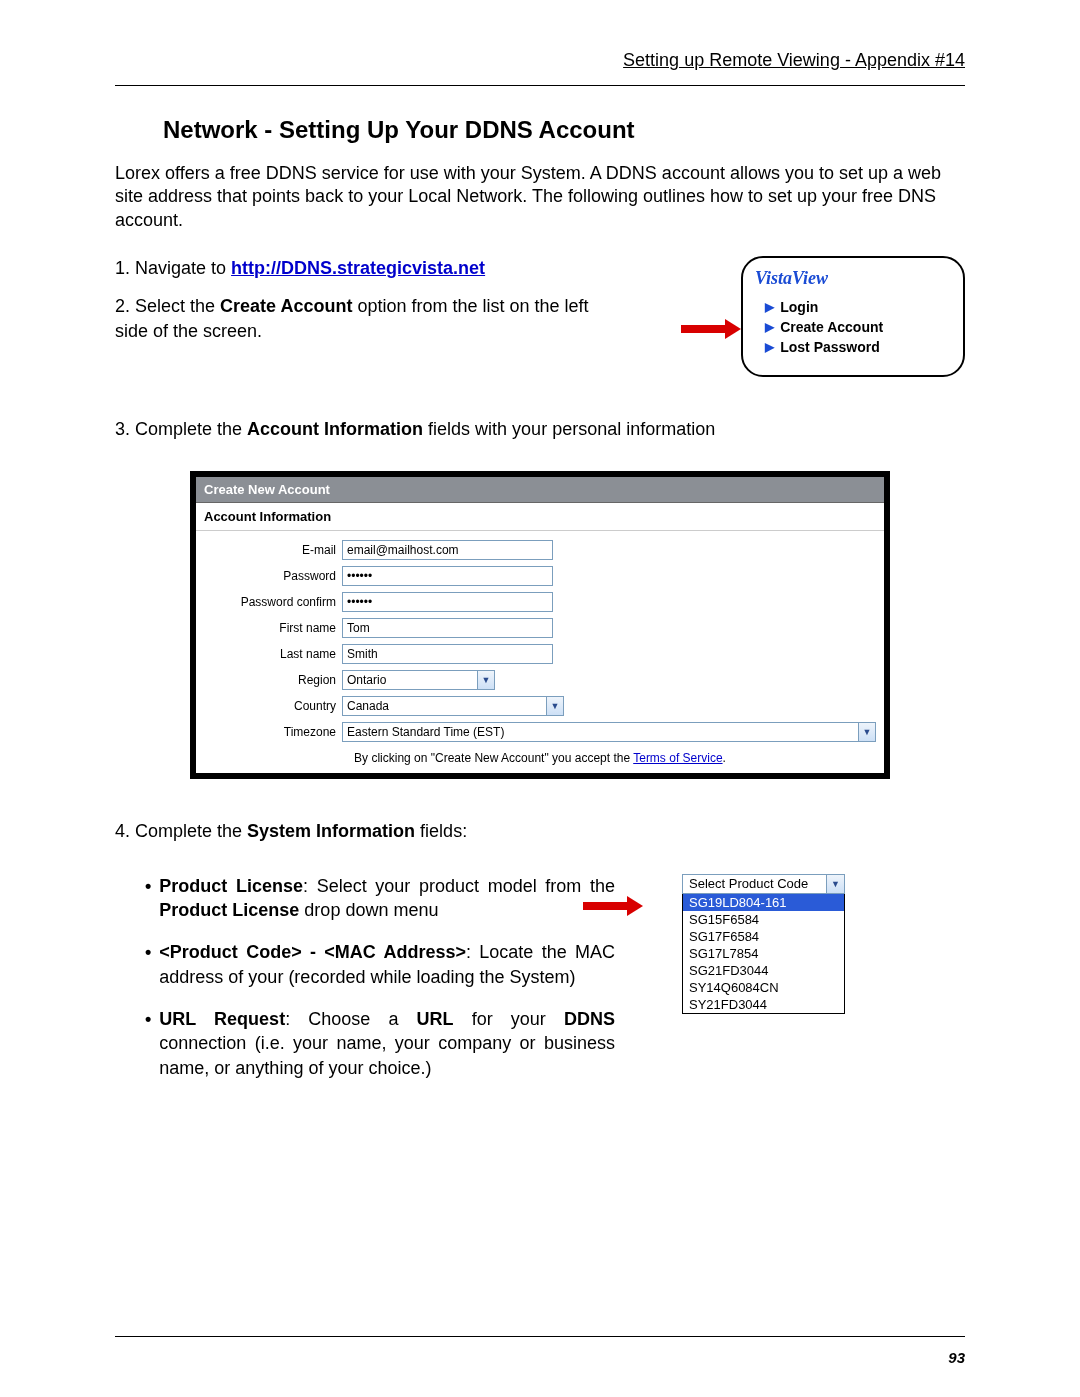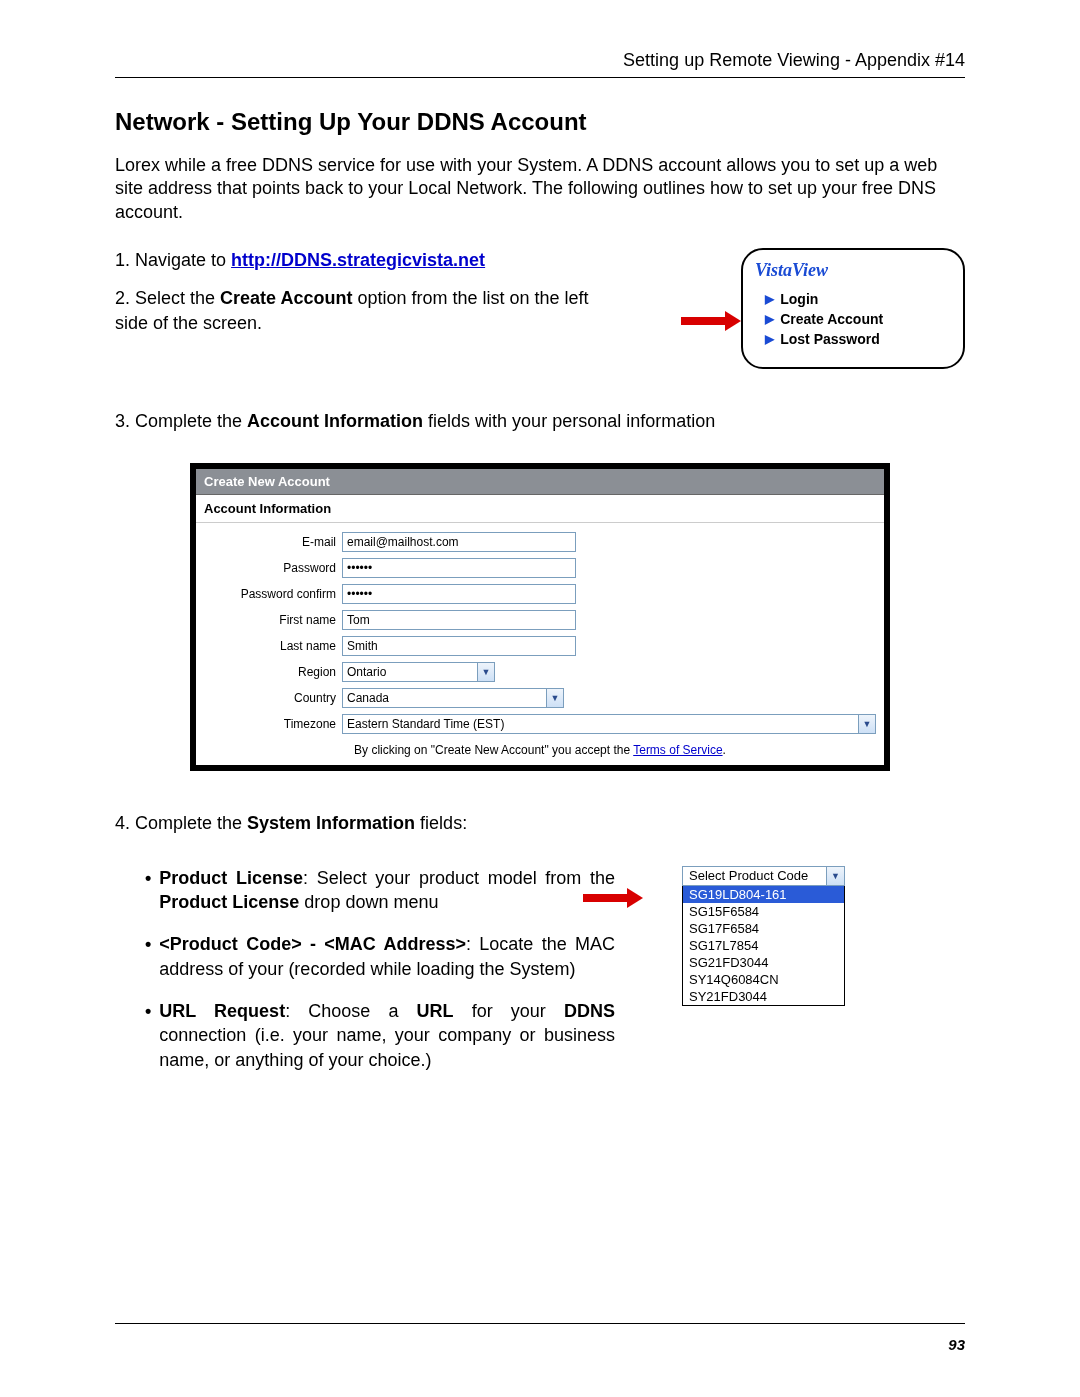--- a/index.html
+++ b/index.html
@@ -1,20 +1,20 @@
 <!DOCTYPE html>
 <html><head>
 <meta charset="utf-8">
 <style>
   * { box-sizing: border-box; margin: 0; padding: 0; }
   body { font-family: Arial, Helvetica, sans-serif; background: #fff; width: 1080px; height: 1397px; position: relative; color: #000; }
   .page { padding: 50px 115px 40px 115px; }
-  .header-line { text-align: right; font-size: 18px; margin-bottom: 6px; }
+  .header-line { text-align: right; font-size: 18px; margin-bottom: 14px; text-decoration: underline; }
   .divider { border: none; border-top: 1px solid #000; margin-bottom: 30px; }
-  .section-title { font-size: 24px; font-weight: bold; margin-bottom: 18px; }
+  .section-title { font-size: 24px; font-weight: bold; margin-bottom: 18px; margin-left: 48px; }
   .intro { font-size: 18px; line-height: 1.3; margin-bottom: 24px; }
   .step-row { display: flex; align-items: flex-start; gap: 2px; margin-bottom: 16px; }
   .step-text { font-size: 18px; line-height: 1.35; flex: 1; }
   .step-text.narrow { max-width: 500px; }
   .link { color: #0000cc; font-weight: bold; text-decoration: underline; }
   .bold { font-weight: bold; }
 
   
   .vista-box { width: 224px; border: 2px solid #000; border-radius: 22px; padding: 10px 12px 18px 12px; margin-left: auto; position: relative; }
   .vista-title { font-family: Georgia, serif; color: #1a4bd4; font-size: 18px; font-weight: bold; font-style: italic; margin-bottom: 8px; }
@@ -28,21 +28,21 @@
   .step-block { margin-bottom: 30px; }
 
   
   .form-wrap { border: 6px solid #000; width: 700px; margin: 28px auto 40px auto; font-family: Tahoma, Arial, sans-serif; }
   .form-header { background: #8b8f95; color: #fff; font-weight: bold; font-size: 13px; padding: 5px 8px; border-bottom: 1px solid #666; }
   .form-sub { background: #fff; font-weight: bold; font-size: 13px; padding: 6px 8px; border-bottom: 1px solid #ccc; }
   .form-body { background: #fff; padding: 6px 0; }
   .form-row { display: flex; align-items: center; padding: 3px 8px; font-size: 12px; }
   .form-label { width: 138px; text-align: right; padding-right: 6px; color: #000; }
   .form-input { border: 1px solid #7b9ebd; background: #fff; font-size: 12px; padding: 2px 4px; height: 20px; }
-  .w230 { width: 234px; }
+  .w230 { width: 211px; }
   .w130 { width: 135px; }
   .w230d { width: 204px; }
   .sel { display: flex; align-items: stretch; }
   .sel .form-input { border-right: none; }
   .sel .chev { width: 18px; height: 20px; border: 1px solid #7b9ebd; background: linear-gradient(#eef4fb,#cde0f6); display: flex; align-items: center; justify-content: center; font-size: 9px; color: #2a4b8d; }
   .tos-row { text-align: center; font-size: 12px; padding: 6px 0 2px 0; }
   .tos-link { color: #0000cc; text-decoration: underline; }
 
   
   .bullet-block { display: flex; gap: 30px; align-items: flex-start; }
@@ -53,33 +53,33 @@
   
   .pc-wrap { position: relative; width: 200px; padding-left: 37px; }
   .pc-sel { display: flex; border: 1px solid #7b9ebd; font-size: 13px; height: 20px; }
   .pc-sel .txt { flex: 1; padding: 1px 6px; }
   .pc-sel .chev { width: 18px; background: linear-gradient(#eef4fb,#cde0f6); display: flex; align-items: center; justify-content: center; font-size: 9px; color: #2a4b8d; border-left: 1px solid #7b9ebd; }
   .pc-list { border: 1px solid #000; border-top: none; font-size: 13px; }
   .pc-opt { padding: 1px 6px; background: #fff; }
   .pc-opt.sel { background: #2a5bd7; color: #fff; }
   .pc-arrow { position: absolute; left: -62px; top: 22px; }
 
-  .footer { position: absolute; bottom: 44px; left: 115px; right: 115px; }
+  .footer { position: absolute; bottom: 31px; left: 115px; right: 115px; }
   .footer-divider { border: none; border-top: 1px solid #000; margin-bottom: 12px; }
   .page-num { text-align: right; font-style: italic; font-weight: bold; font-size: 15px; }
 </style>
 </head>
 <body>
 
 <div class="page">
   <div class="header-line">Setting up Remote Viewing - Appendix #14</div>
   <hr class="divider">
 
   <div class="section-title">Network - Setting Up Your DDNS Account</div>
-  <div class="intro">Lorex while a free DDNS service for use with your System. A DDNS account allows you to set up a web site address that points back to your Local Network. The following outlines how to set up your free DNS account.</div>
+  <div class="intro">Lorex offers a free DDNS service for use with your System. A DDNS account allows you to set up a web site address that points back to your Local Network. The following outlines how to set up your free DNS account.</div>
 
   <div class="step-row">
     <div style="flex:1">
       <div class="step-text">
         <span>1. Navigate to </span><a class="link">http://DDNS.strategicvista.net</a>
       </div>
       <div class="step-text narrow" style="margin-top:14px">
         <span>2. Select the </span><span class="bold">Create Account</span><span> option from the list on the left side of the screen.</span>
       </div>
     </div>

